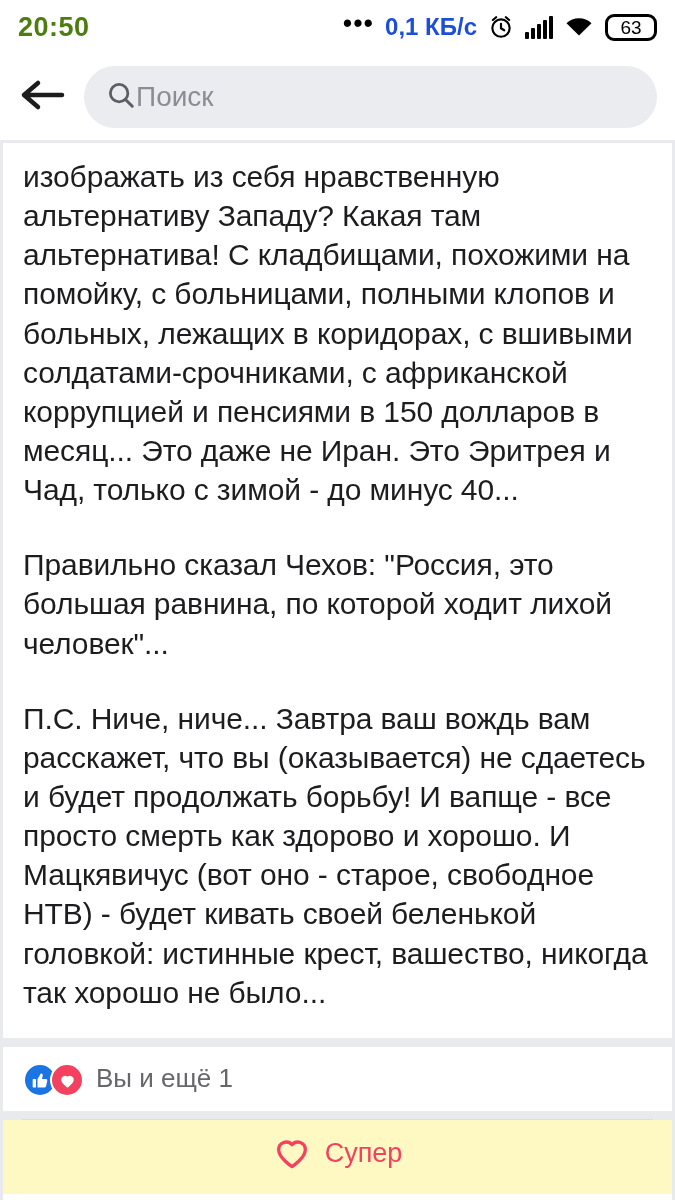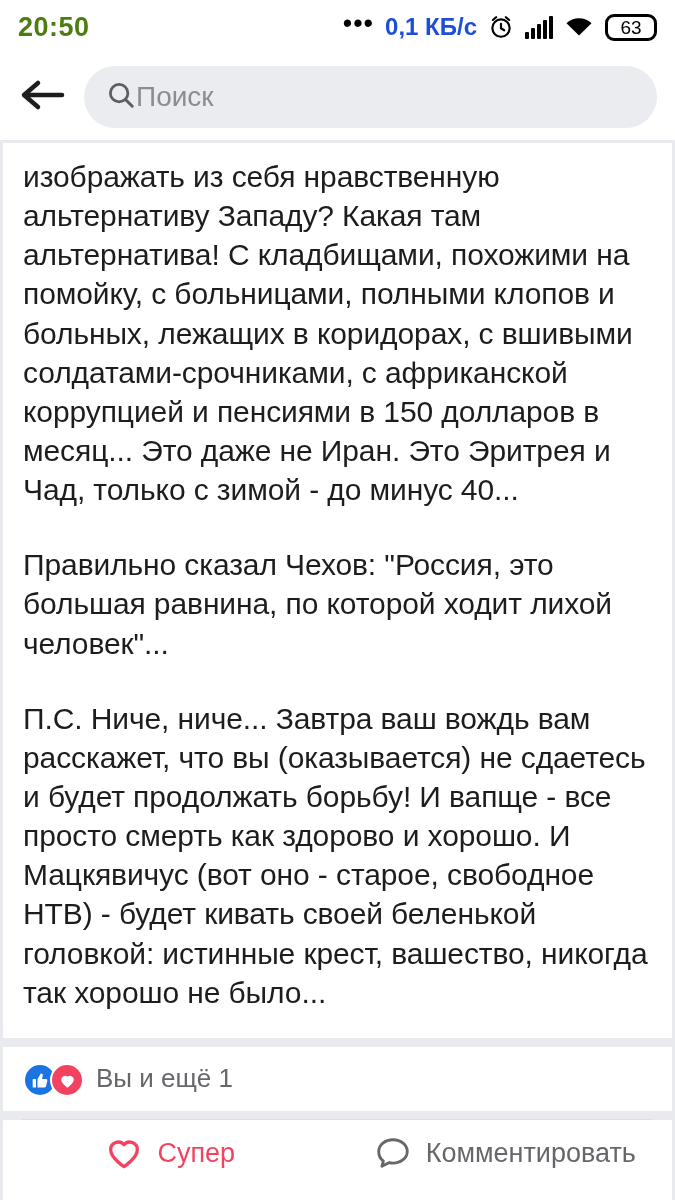--- a/index.html
+++ b/index.html
@@ -157,21 +157,21 @@
     color: #65676b;
   }
 
   
   .divider {
     height: 1px;
     background: #dcdee3;
     margin: 0 22px;
   }
   .actions-bar {
-    background: #ffffff;
+    background: #fef9c3;
     margin: 0 3px 0 3px;
     padding: 14px 0 22px 0;
     display: flex;
     align-items: center;
   }
   .action-btn {
     flex: 1 1 50%;
     display: flex;
     align-items: center;
     justify-content: center;
@@ -274,25 +274,17 @@
 
     <div class="actions-bar">
       <div class="action-btn">
         <span class="heart-outline">
           <svg width="38" height="38" viewBox="0 0 24 24">
             <path d="M12 20.6S3.6 15.1 3.6 9.9A4.75 4.75 0 0 1 12 6.8a4.75 4.75 0 0 1 8.4 3.1c0 5.2-8.4 10.7-8.4 10.7z" fill="none" stroke="#f3425f" stroke-width="2.1" stroke-linejoin="round"></path>
           </svg>
         </span>
         <span class="action-label super">Супер</span>
       </div>
-      <div class="action-btn">
-        <span class="comment-icon">
-          <svg width="38" height="38" viewBox="0 0 24 24">
-            <path d="M12 3.6c5 0 9 3.3 9 7.4s-4 7.4-9 7.4a11 11 0 0 1-2.6-.3L5 20.4l.9-3.3A7.6 7.6 0 0 1 3 11c0-4.1 4-7.4 9-7.4z" fill="none" stroke="#65676b" stroke-width="1.8" stroke-linejoin="round"></path>
-          </svg>
-        </span>
-        <span class="action-label">Комментировать</span>
-      </div>
     </div>
     <div class="bottom-pad"></div>
   </div>
 
 </div>
 
 </body></html>

